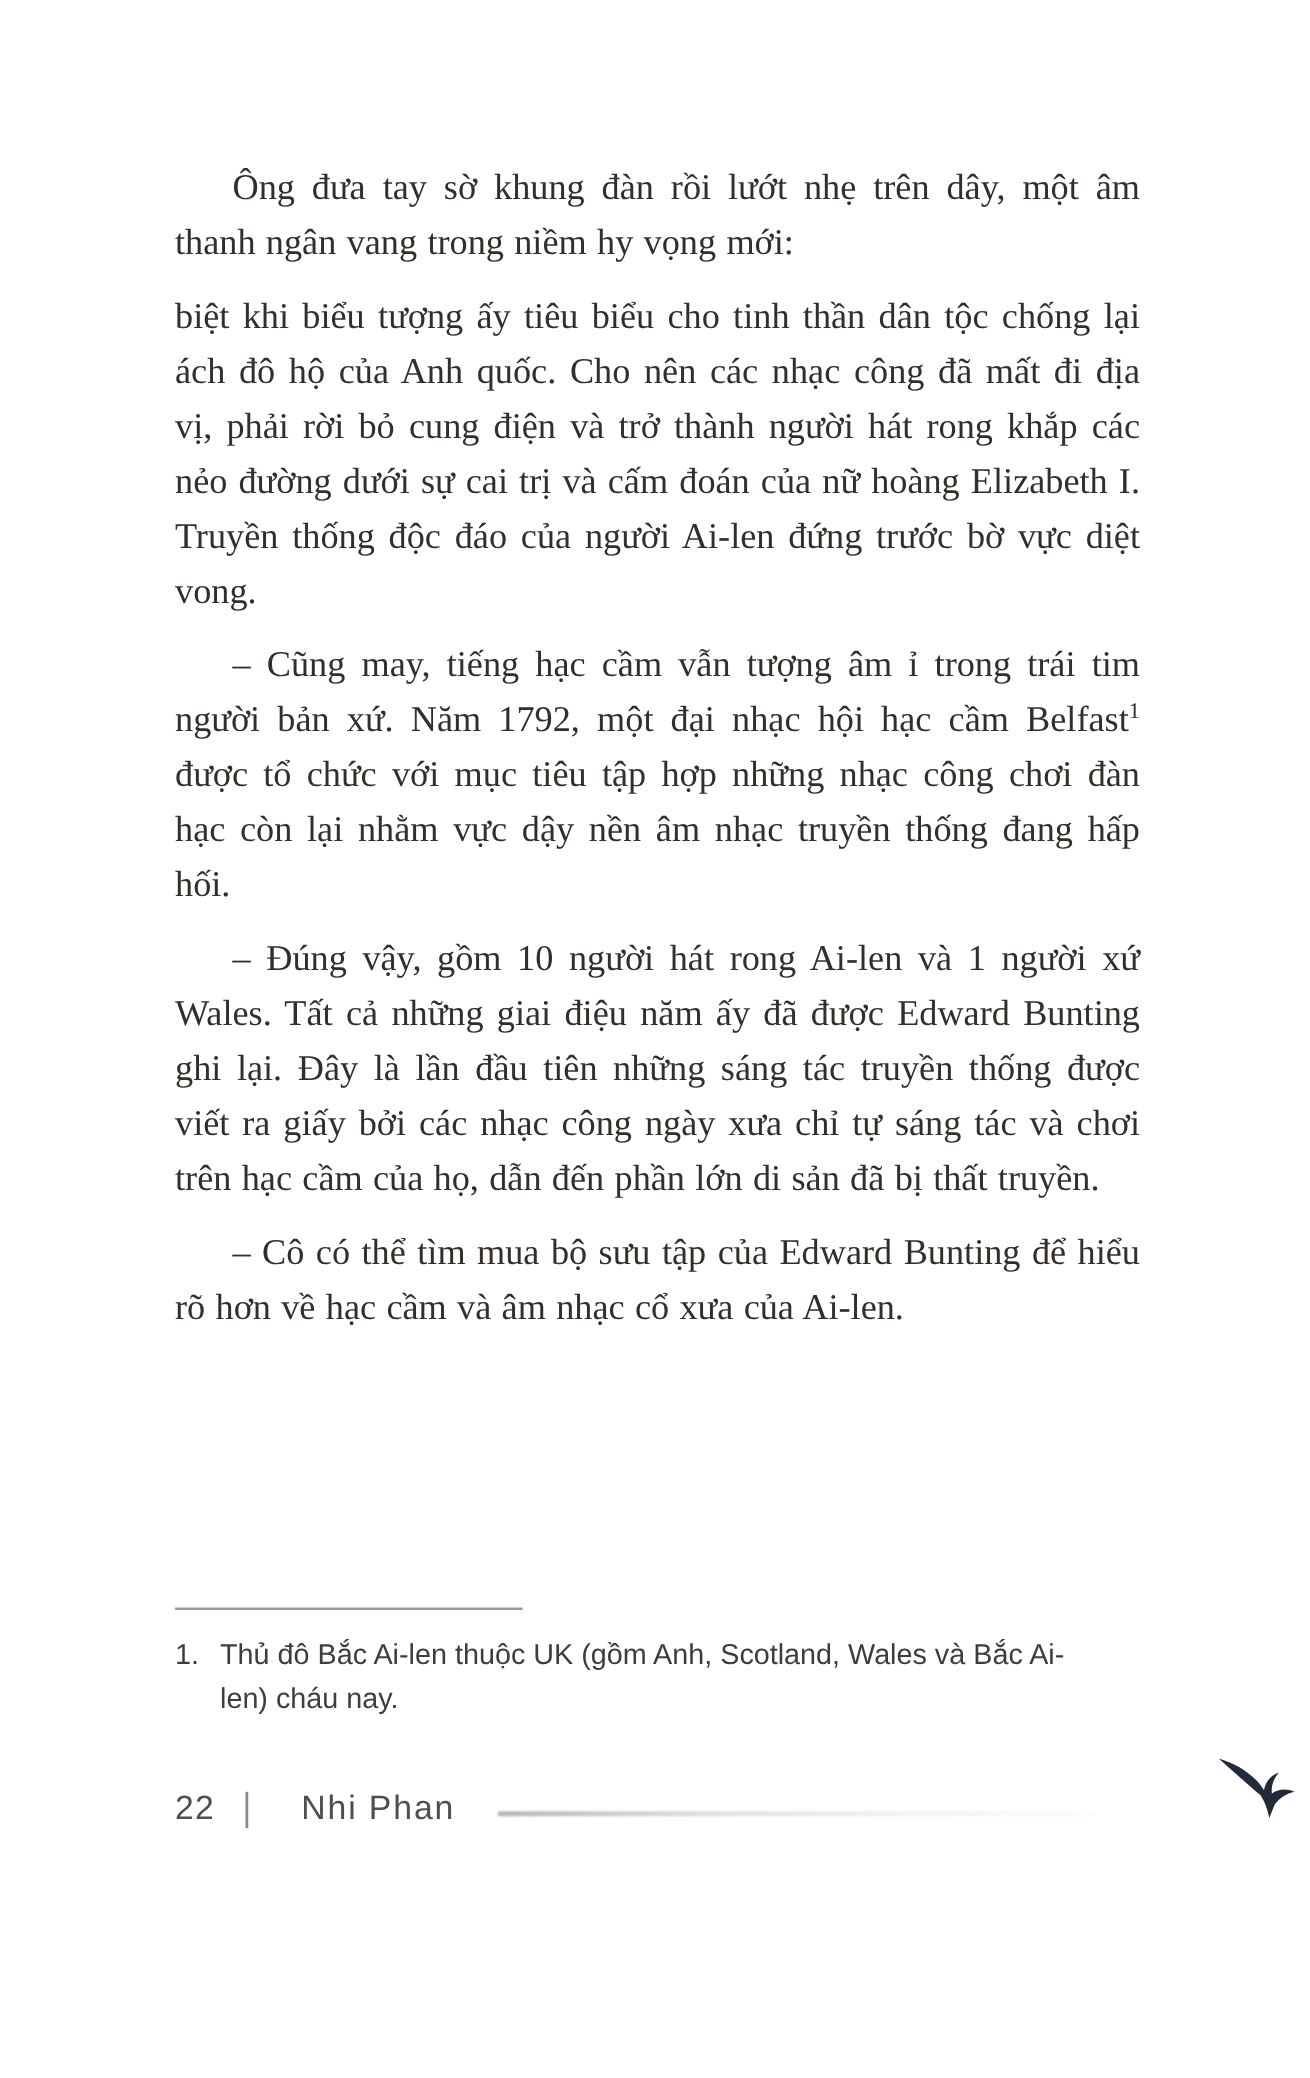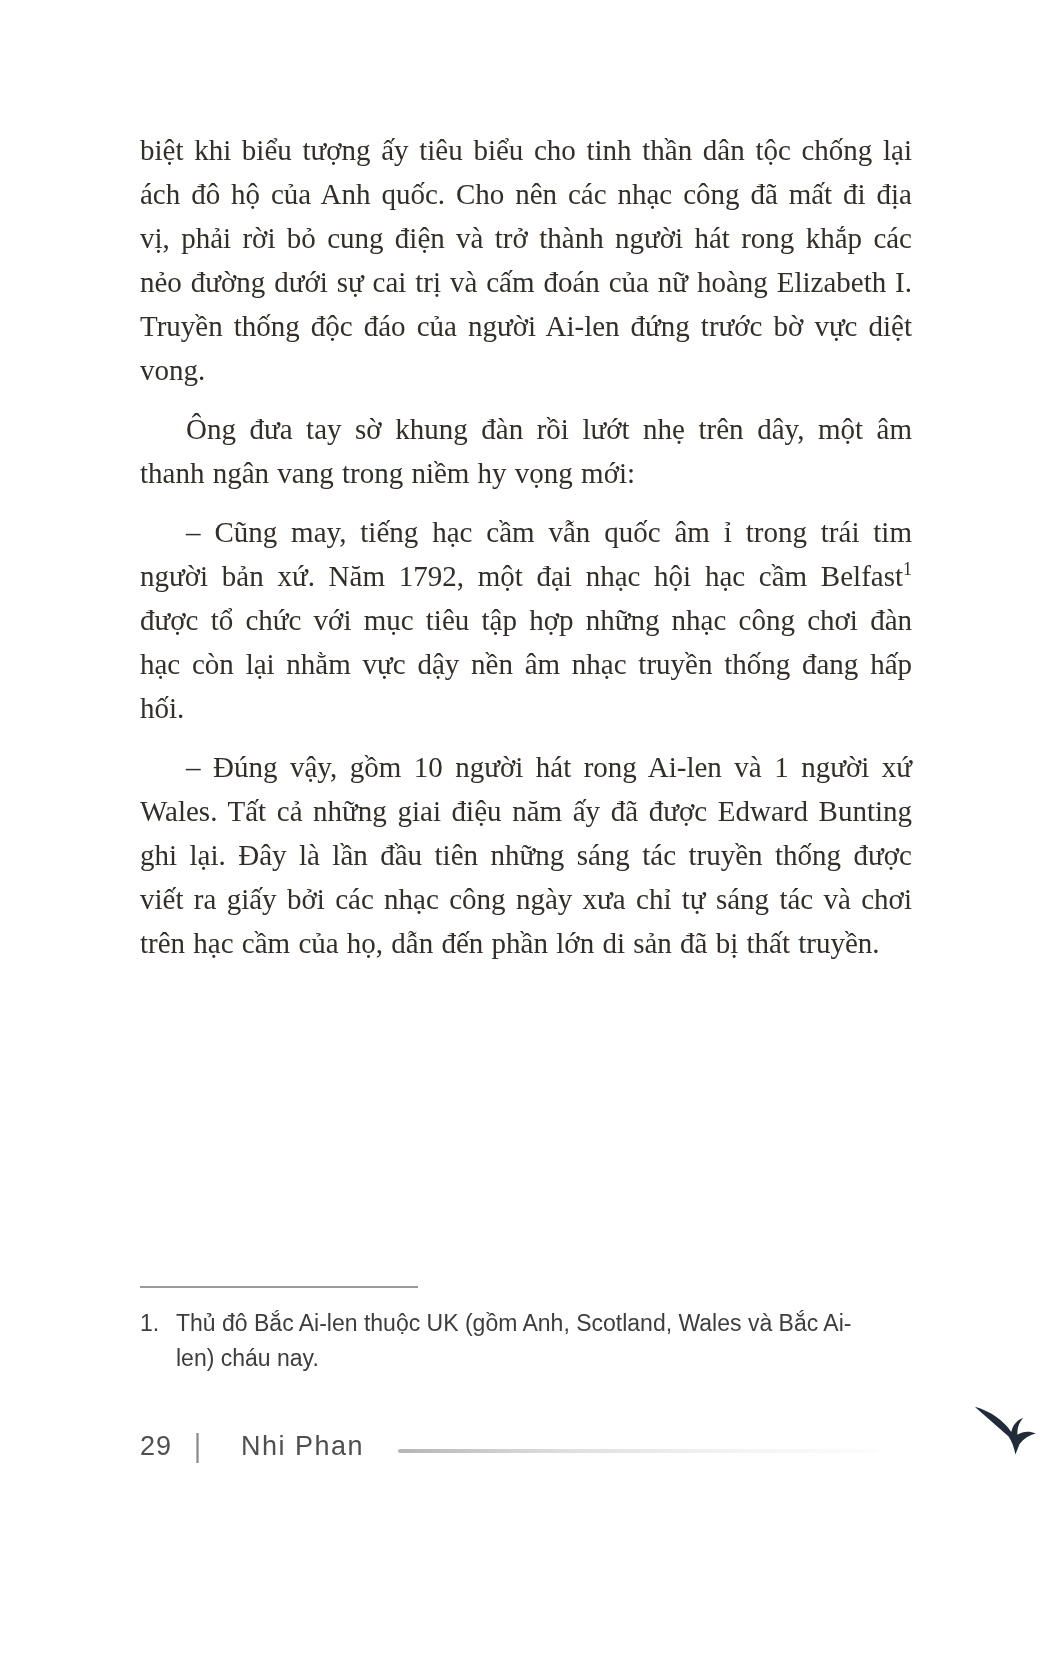--- a/index.html
+++ b/index.html
@@ -111,35 +111,36 @@
     width: 70px;
     height: 60px;
   }
 </style>
 </head>
 <body>
 
 <div class="page">
 
   <main class="text-block">
+    <p class="para">Ông đưa tay sờ khung đàn rồi lướt nhẹ trên dây, một âm thanh ngân vang trong niềm hy vọng mới:</p>
     <p class="para no-indent">biệt khi biểu tượng ấy tiêu biểu cho tinh thần dân tộc chống lại ách đô hộ của Anh quốc. Cho nên các nhạc công đã mất đi địa vị, phải rời bỏ cung điện và trở thành người hát rong khắp các nẻo đường dưới sự cai trị và cấm đoán của nữ hoàng Elizabeth I. Truyền thống độc đáo của người Ai-len đứng trước bờ vực diệt vong.</p>
-    <p class="para">Ông đưa tay sờ khung đàn rồi lướt nhẹ trên dây, một âm thanh ngân vang trong niềm hy vọng mới:</p>
-    <p class="para"><span>– Cũng may, tiếng hạc cầm vẫn quốc âm ỉ trong trái tim người bản xứ. Năm 1792, một đại nhạc hội hạc cầm Belfast</span><sup class="fn-ref">1</sup><span> được tổ chức với mục tiêu tập hợp những nhạc công chơi đàn hạc còn lại nhằm vực dậy nền âm nhạc truyền thống đang hấp hối.</span></p>
+    <p class="para"><span>– Cũng may, tiếng hạc cầm vẫn tượng âm ỉ trong trái tim người bản xứ. Năm 1792, một đại nhạc hội hạc cầm Belfast</span><sup class="fn-ref">1</sup><span> được tổ chức với mục tiêu tập hợp những nhạc công chơi đàn hạc còn lại nhằm vực dậy nền âm nhạc truyền thống đang hấp hối.</span></p>
     <p class="para">– Đúng vậy, gồm 10 người hát rong Ai-len và 1 người xứ Wales. Tất cả những giai điệu năm ấy đã được Edward Bunting ghi lại. Đây là lần đầu tiên những sáng tác truyền thống được viết ra giấy bởi các nhạc công ngày xưa chỉ tự sáng tác và chơi trên hạc cầm của họ, dẫn đến phần lớn di sản đã bị thất truyền.</p>
+    <p class="para">– Cô có thể tìm mua bộ sưu tập của Edward Bunting để hiểu rõ hơn về hạc cầm và âm nhạc cổ xưa của Ai-len.</p>
   </main>
 
   <hr class="footnote-rule">
 
   <div class="footnote">
     <span class="fn-num">1.</span>
     <span class="fn-text">Thủ đô Bắc Ai-len thuộc UK (gồm Anh, Scotland, Wales và Bắc Ai-len) cháu nay.</span>
   </div>
 
   <footer class="page-footer">
-    <span class="page-num">29</span>
+    <span class="page-num">22</span>
     <span class="footer-sep">|</span>
     <span class="author">Nhi Phan</span>
     <div class="footer-streak"></div>
   </footer>
 
   <svg class="bird" viewBox="0 0 100 84" xmlns="http://www.w3.org/2000/svg" aria-hidden="true">
     <path d="M4 6 C 26 12, 46 26, 56 42 C 58 32, 64 25, 73 22 C 67 29, 64 37, 65 46 C 72 41, 82 40, 91 44 C 82 46, 74 51, 68 59 L 62 74 C 60 64, 57 55, 52 48 C 40 38, 18 18, 4 6 Z" fill="#222b3a"></path>
   </svg>
 
 </div>

